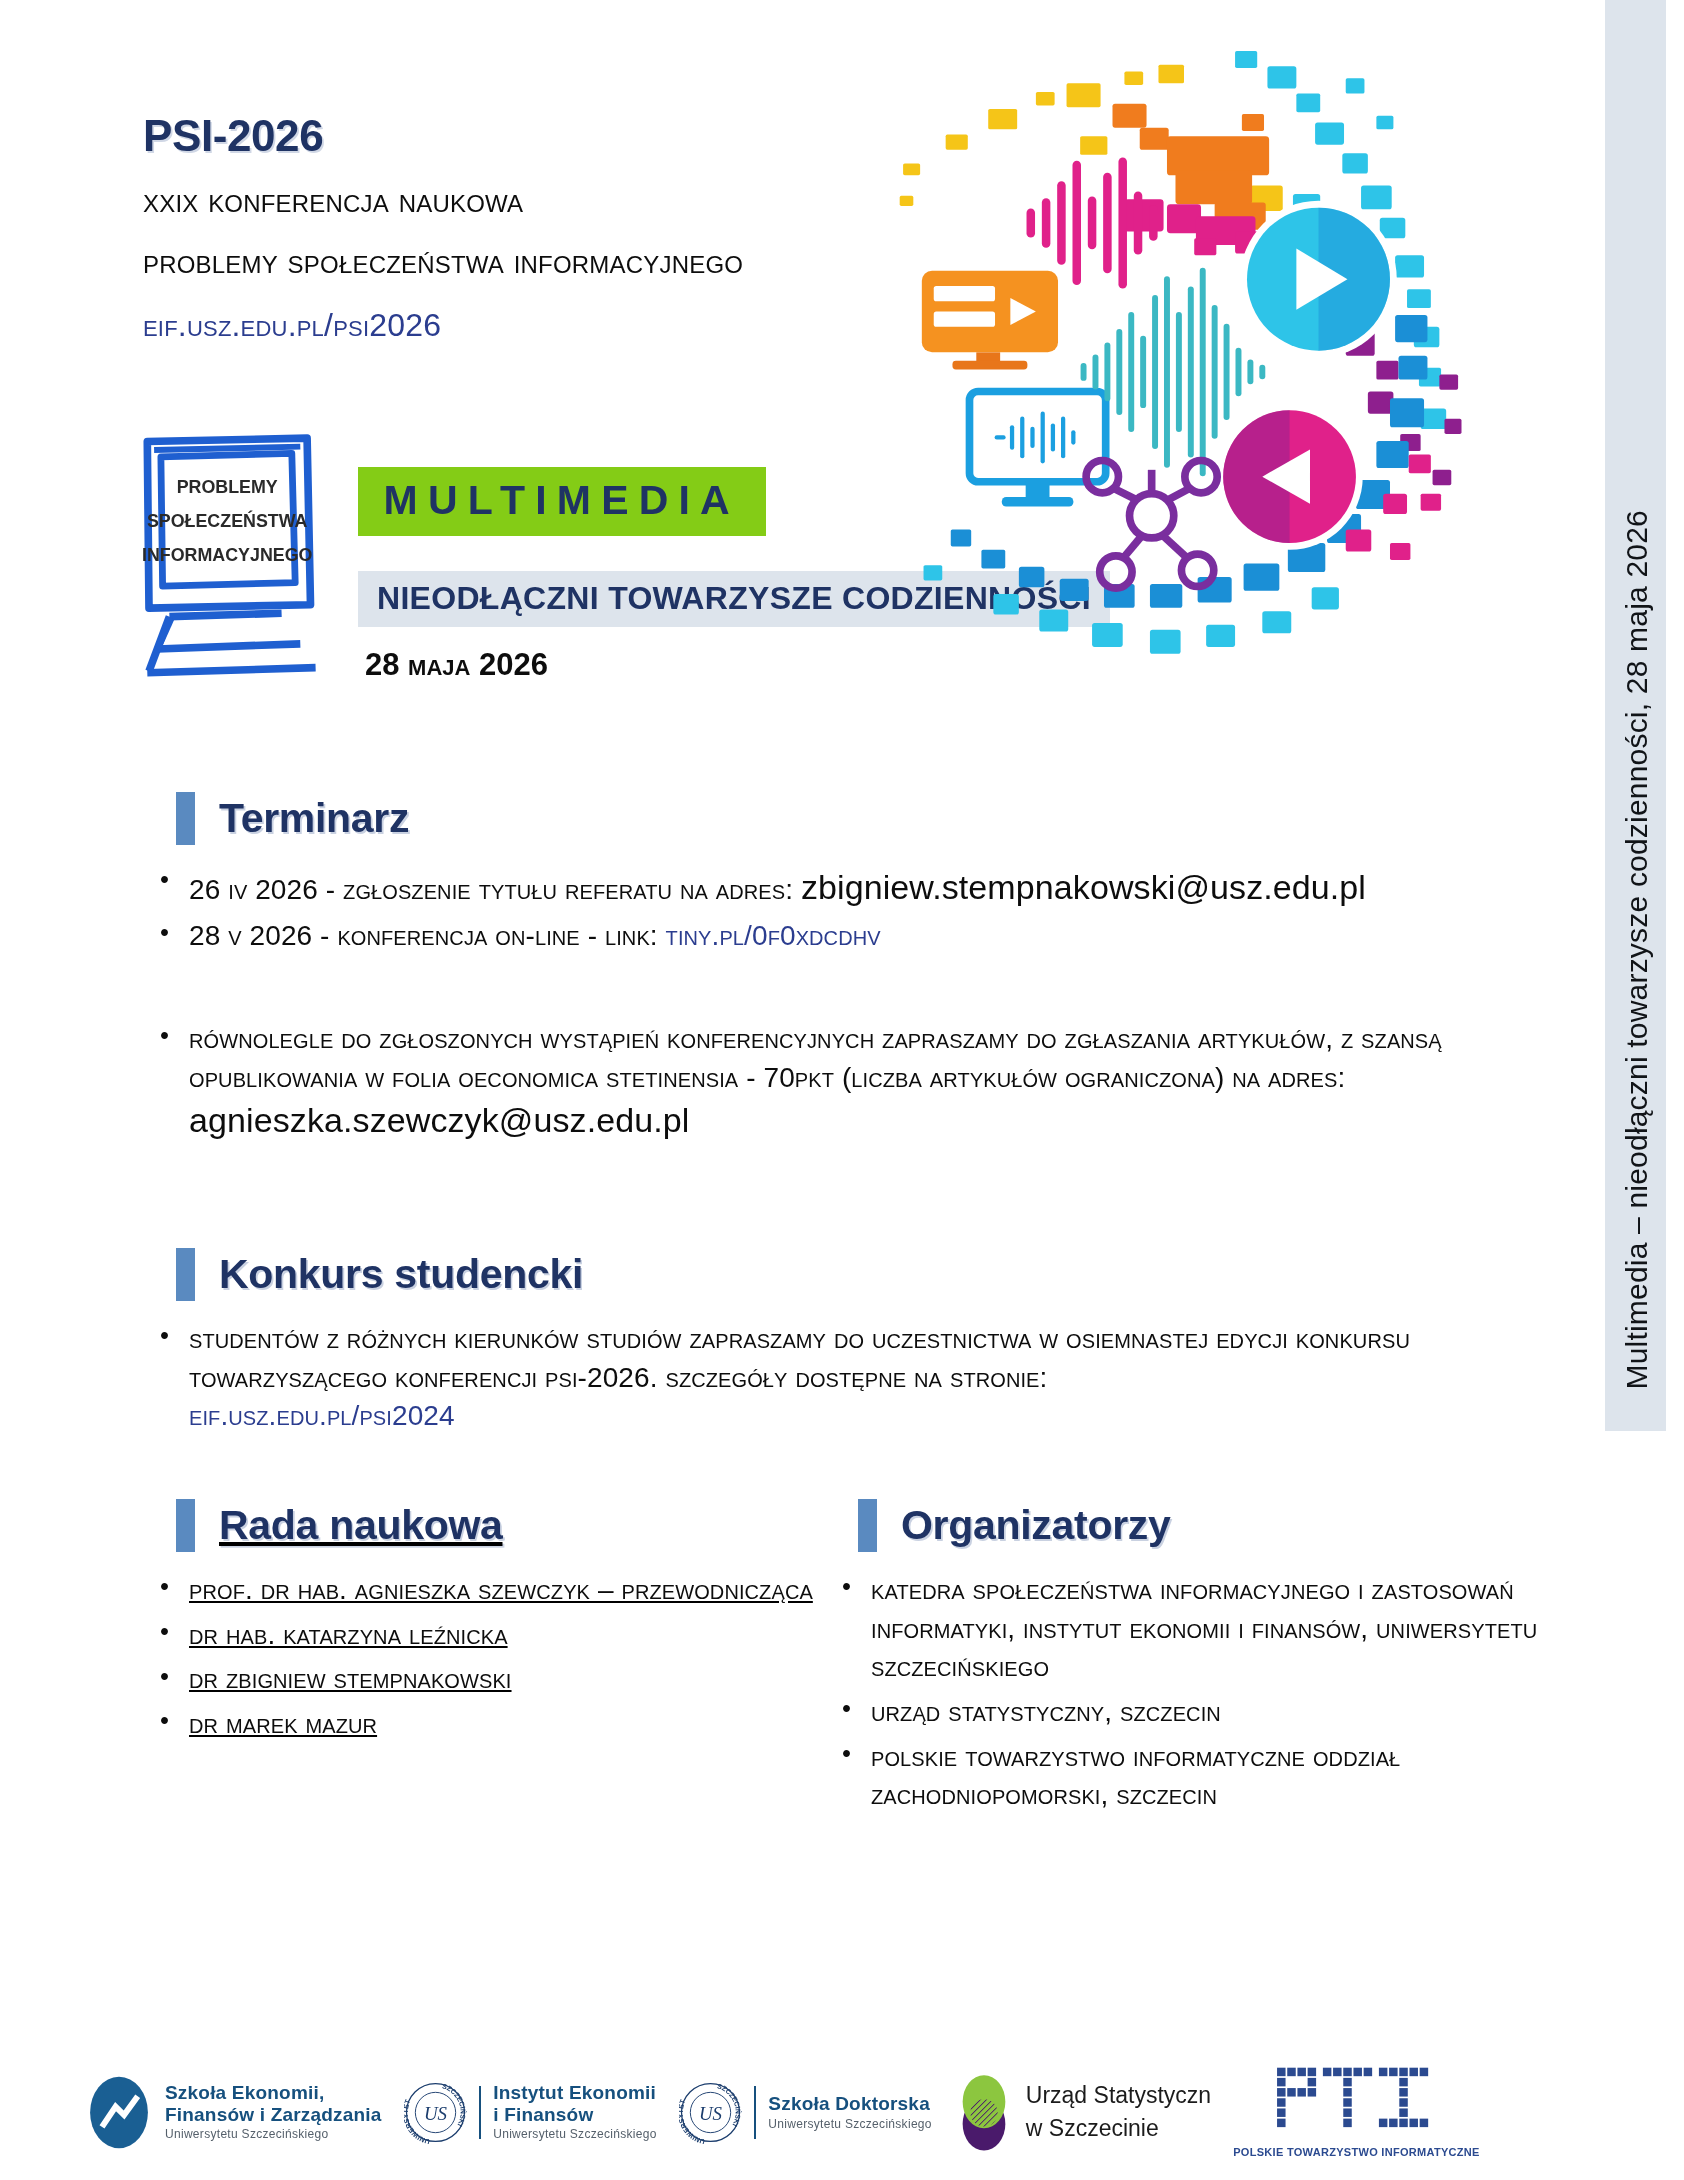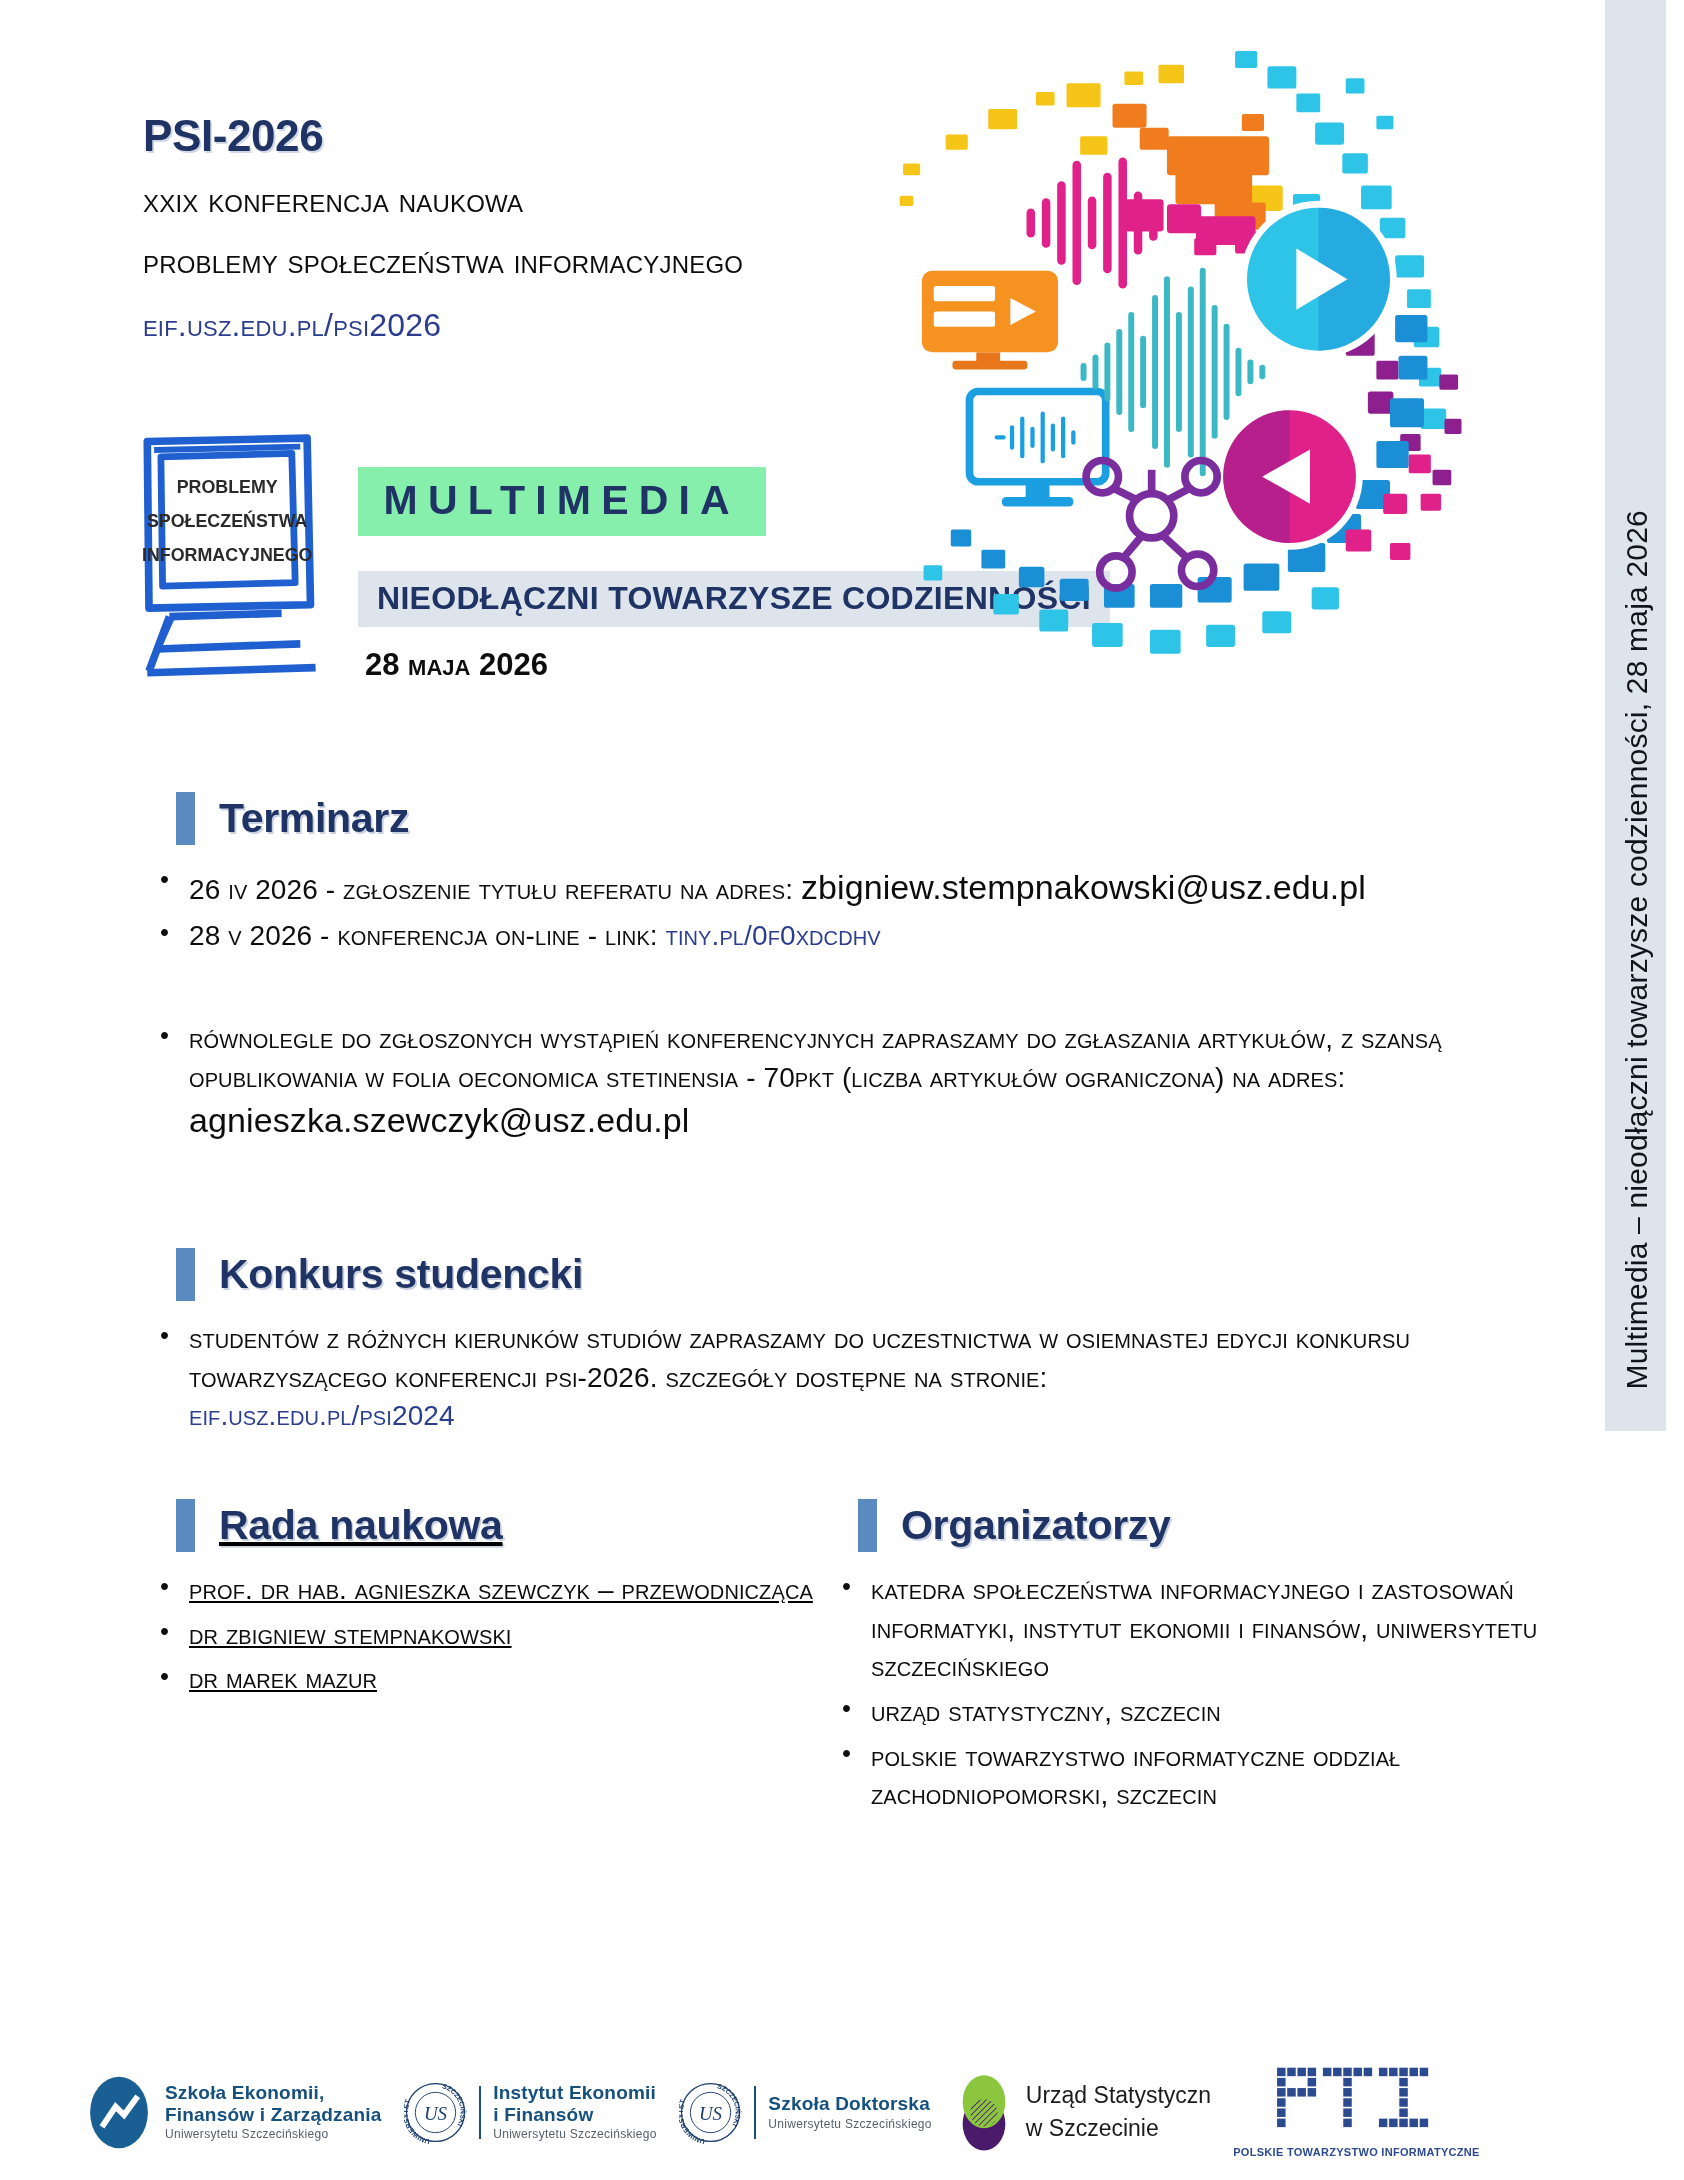--- a/index.html
+++ b/index.html
@@ -82,21 +82,21 @@
     width: 204px;
     height: 264px;
   }
   .logo-box svg { width: 100%; height: 100%; }
 
   
   .mm-band {
     position: absolute;
     left: 358px;
     top: 467px;
-    background: #86efac;
+    background: #84cc16;
     padding: 10.2px 25.6px 12px 25.6px;
   }
   .mm-band .mm-text {
     font-size: 41px;
     font-weight: bold;
     letter-spacing: 10.2px;
     color: #1f3364;
   }
   .mm-sub {
     position: absolute;
@@ -492,20 +492,21 @@
     </ul>
   </div>
 
   <div class="section" id="sec-rada">
     <div class="sec-head">
       <div class="sec-bar"></div>
       <div class="sec-title">Rada naukowa</div>
     </div>
     <ul class="bullets">
       <li>prof. dr hab. Agnieszka Szewczyk – przewodnicząca</li>
+      <li>dr hab. Katarzyna Leźnicka</li>
       <li>dr Zbigniew Stempnakowski</li>
       <li>dr Marek Mazur</li>
     </ul>
   </div>
 
   <div class="section" id="sec-org">
     <div class="sec-head">
       <div class="sec-bar"></div>
       <div class="sec-title">Organizatorzy</div>
     </div>

